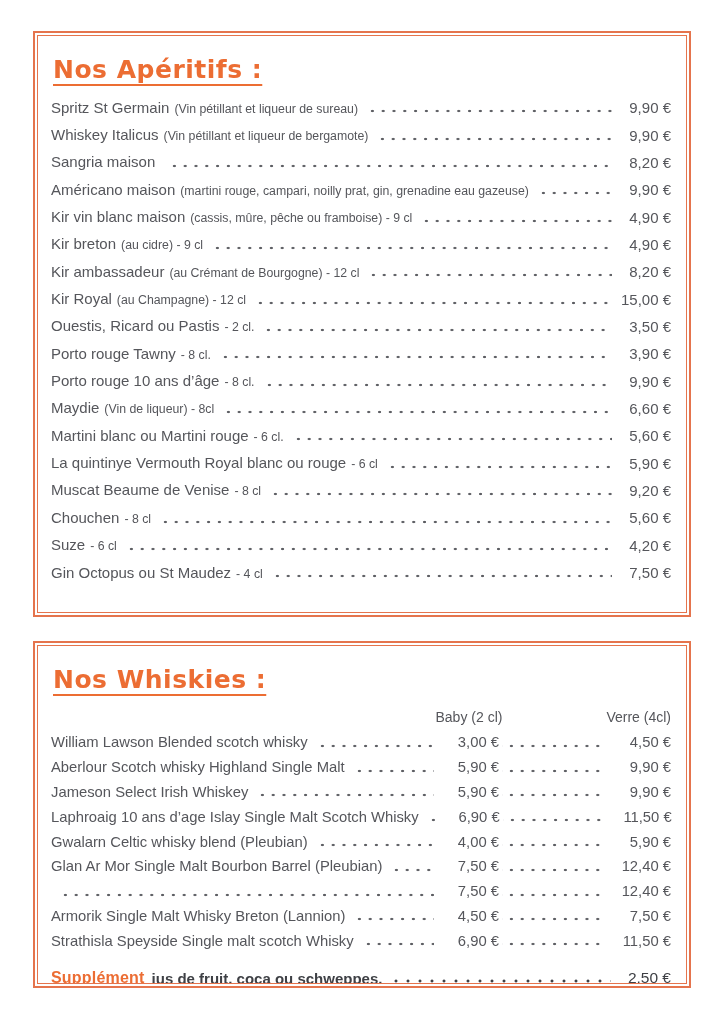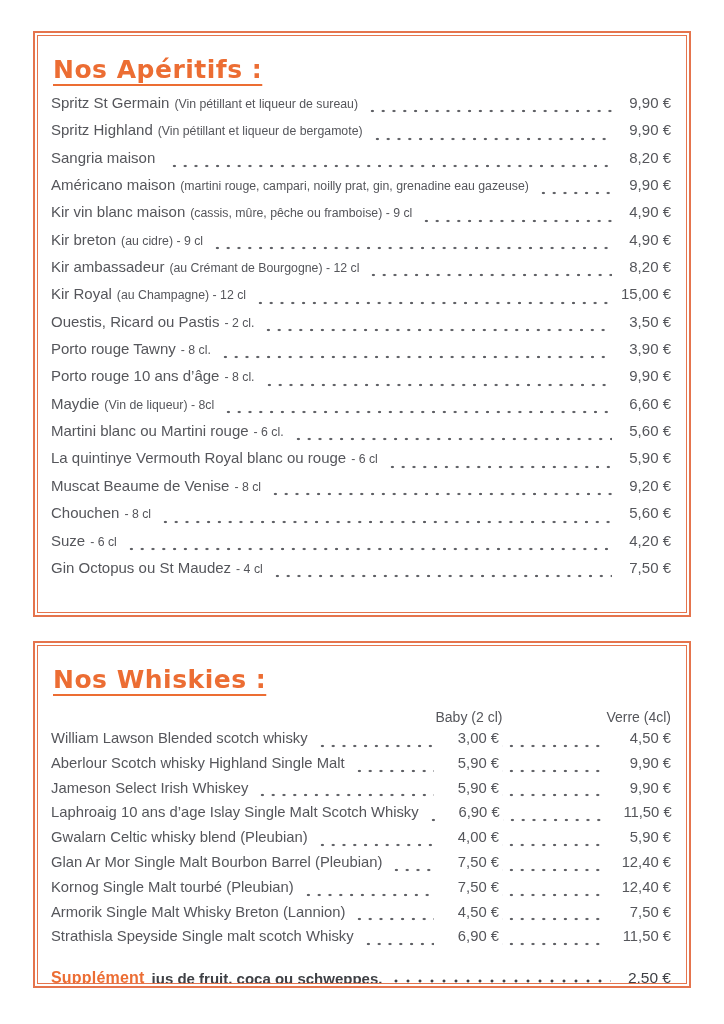--- a/index.html
+++ b/index.html
@@ -37,21 +37,21 @@
     font-family:"DejaVu Sans",sans-serif;
     font-size:25px;font-weight:700;letter-spacing:0.5px;
     color:var(--orange);
     text-decoration:underline;
     text-decoration-thickness:2px;
     text-underline-offset:6px;
     display:inline-block;
   }
   .title-wrap{line-height:1;margin-bottom:2px;}
 
-  .row{display:flex;align-items:flex-start;}
+  .row{display:flex;align-items:center;}
   .ap-row{height:27.35px;}
   .wh-row{height:24.8px;}
 
   .name{white-space:nowrap;flex:0 0 auto;}
   .nm{font-size:15px;color:var(--txt);}
   .dt{font-size:12.3px;color:var(--txt);margin-left:5px;}
   .wname{font-size:14.8px;color:var(--txt);}
 
   .dots{
     flex:1 1 12px;align-self:stretch;min-width:10px;
@@ -111,21 +111,21 @@
         <h2 class="section-title">Nos Apéritifs :</h2>
       </div>
       <div class="list" id="aperitifs-list">
   <div class="row ap-row">
     <span class="name"><span class="nm">Spritz St Germain</span><span class="dt">(Vin pétillant et liqueur de sureau)</span></span>
     <span class="dots"></span>
     <span class="price ap-price">9,90 €</span>
   </div>
 
   <div class="row ap-row">
-    <span class="name"><span class="nm">Spritz Highland</span><span class="dt">(Vin pétillant et liqueur de bergamote)</span></span>
+    <span class="name"><span class="nm">Whiskey Italicus</span><span class="dt">(Vin pétillant et liqueur de bergamote)</span></span>
     <span class="dots"></span>
     <span class="price ap-price">9,90 €</span>
   </div>
 
   <div class="row ap-row">
     <span class="name"><span class="nm">Sangria maison</span><span class="dt"></span></span>
     <span class="dots"></span>
     <span class="price ap-price">8,20 €</span>
   </div>
 
@@ -277,21 +277,20 @@
 
   <div class="row wh-row">
     <span class="name wname">Glan Ar Mor Single Malt Bourbon Barrel (Pleubian)</span>
     <span class="dots"></span>
     <span class="price wprice">7,50 €</span>
     <span class="middots"></span>
     <span class="price wprice">12,40 €</span>
   </div>
 
   <div class="row wh-row">
-    <span class="name wname">Kornog Single Malt tourbé (Pleubian)</span>
     <span class="dots"></span>
     <span class="price wprice">7,50 €</span>
     <span class="middots"></span>
     <span class="price wprice">12,40 €</span>
   </div>
 
   <div class="row wh-row">
     <span class="name wname">Armorik Single Malt Whisky Breton (Lannion)</span>
     <span class="dots"></span>
     <span class="price wprice">4,50 €</span>

